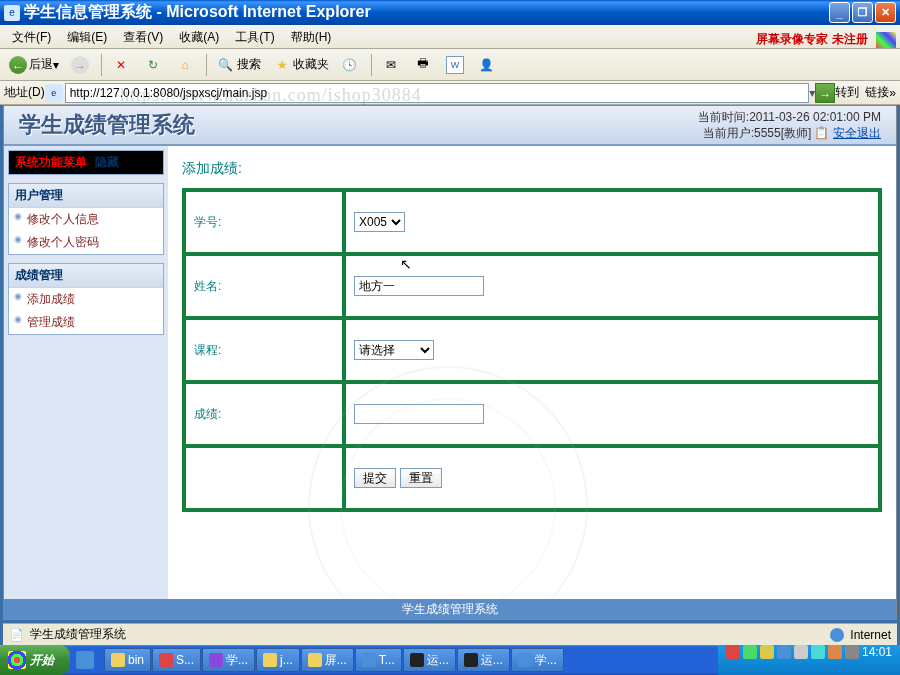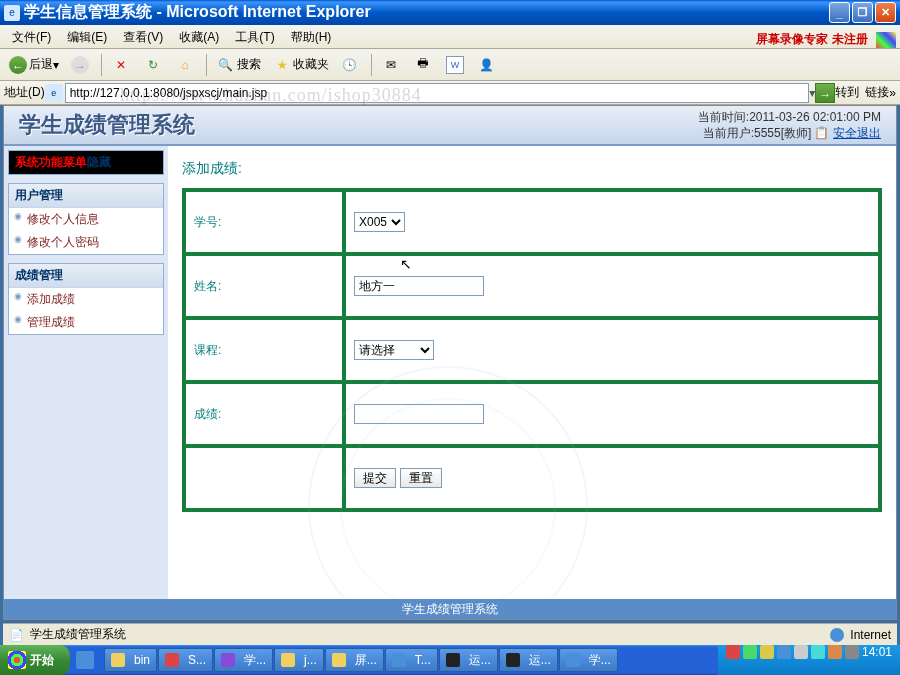--- a/index.html
+++ b/index.html
@@ -27,44 +27,44 @@
 .watermark{position:absolute;top:85px;left:120px;color:rgba(100,100,100,0.25);font-size:18px;font-family:serif;pointer-events:none;z-index:100;letter-spacing:1px}
 .page{position:absolute;top:105px;left:3px;right:3px;bottom:55px;background:#dce6f4;border:1px solid #888}
 .phead{height:40px;background:linear-gradient(#e8eef8,#c7d6ec);display:flex;align-items:center;padding:0 15px;border-bottom:2px solid #7a9cc6}
 .phead .ptitle{font-size:22px;color:#3d5a86;font-weight:bold;text-shadow:1px 1px 0 #fff;font-family:"SimHei",sans-serif}
 .phead .pinfo{margin-left:auto;text-align:right;font-size:11px;color:#333;line-height:16px}
 .phead .pinfo a{color:#0046a8}
 .pbody{display:flex;height:calc(100% - 60px)}
 .sidebar{width:164px;background:#dce6f4;padding:4px}
 .menubox{border:1px solid #94b0d4;background:#fff;margin-bottom:8px}
 .menuhdr{background:#000;color:#f00;font-weight:bold;padding:3px 6px;font-size:12px}
-.menuhdr .hide{color:#036;margin-left:0}
+.menuhdr .hide{color:#036;margin-left:8px}
 .menucat{background:linear-gradient(#e8eef8,#d0dcec);color:#036;font-weight:bold;padding:3px 6px;border-bottom:1px solid #c7d6ec}
 .menuitem{padding:3px 6px 3px 18px;color:#7f1d1d;cursor:pointer;position:relative}
 .menuitem:before{content:"◉";position:absolute;left:5px;color:#7a9cc6;font-size:9px}
 .vtab{position:absolute;right:0;top:320px;writing-mode:vertical-rl;background:#c7d6ec;padding:8px 2px;font-size:11px;color:#333;border:1px solid #94b0d4;cursor:pointer}
 .main{flex:1;background:#fff;padding:14px;position:relative;overflow:hidden}
 .formtitle{color:#0a8080;font-size:14px;margin-bottom:10px}
 .ftable{width:100%;border-collapse:collapse}
 .ftable td{border:4px solid #15803d;padding:20px 8px;height:28px;color:#0a8080}
 .ftable td.lbl{width:160px}
 .ftable input[type=text]{border:1px solid #7f9db9;height:20px;padding:0 4px;width:130px}
 .ftable select{border:1px solid #7f9db9;height:20px;background:#fff}
 .ftable .btns input{border:1px solid #7f9db9;background:linear-gradient(#fff,#e8e8e8);height:20px;padding:0 8px;cursor:pointer;margin-right:4px}
 .swirl{position:absolute;top:220px;left:140px;width:280px;height:280px;border:2px solid rgba(150,180,220,0.12);border-radius:50%;pointer-events:none}
 .swirl:before{content:"";position:absolute;inset:30px;border:2px solid rgba(150,180,220,0.08);border-radius:50%}
 .pfoot{height:20px;background:#5a8cc8;color:#fff;text-align:center;line-height:20px;font-size:12px}
 .statusbar{position:absolute;bottom:30px;left:3px;right:3px;height:22px;background:#ece9d8;border-top:1px solid #aca899;display:flex;align-items:center;padding:0 6px;gap:6px}
 .statusbar .sfill{flex:1}
 .statusbar .sico{width:14px;height:14px;background:#4a90d9;border-radius:50%}
 .taskbar{position:absolute;bottom:0;left:0;right:0;height:30px;background:linear-gradient(to bottom,#3c8ef0 0%,#2462d8 8%,#2462d8 92%,#1a4ab0 100%);display:flex;align-items:center}
-.startbtn{height:30px;background:linear-gradient(to bottom,#5fb35a 0%,#3a8a35 50%,#2a7a25 100%);color:#fff;font-weight:bold;padding:0 16px 0 8px;display:flex;align-items:center;border-radius:0 10px 10px 0;cursor:pointer;font-size:14px}
+.startbtn{height:30px;background:linear-gradient(to bottom,#5fb35a 0%,#3a8a35 50%,#2a7a25 100%);color:#fff;font-weight:bold;padding:0 16px 0 8px;display:flex;align-items:center;border-radius:0 10px 10px 0;cursor:pointer;font-style:italic;font-size:14px}
 .startbtn .sico{width:18px;height:18px;margin-right:4px;background:radial-gradient(circle,#f44 25%,#4f4 25% 50%,#44f 50% 75%,#ff4 75%);border-radius:2px}
 .tasks{display:flex;gap:1px;margin-left:8px;flex:1;overflow:hidden}
-.task{height:24px;background:linear-gradient(#5a9ae8,#3a7ac8);border:1px solid #2a5aa0;color:#fff;padding:0 6px;display:flex;align-items:center;gap:9px;cursor:pointer;font-size:11px;min-width:0;border-radius:2px}
+.task{height:24px;background:linear-gradient(#5a9ae8,#3a7ac8);border:1px solid #2a5aa0;color:#fff;padding:0 6px;display:flex;align-items:center;gap:3px;cursor:pointer;font-size:11px;min-width:0;border-radius:2px}
 .task .tkico{width:14px;height:14px;background:#f0d060;flex-shrink:0;border-radius:2px}
 .tray{background:linear-gradient(#1a9ae8,#0a7ac8);height:30px;display:flex;align-items:flex-start;padding:0 8px;gap:3px;color:#fff;font-size:11px}
 .tray .trico{width:14px;height:14px;border-radius:2px}
 .cursor{position:absolute;top:256px;left:400px;font-size:14px;pointer-events:none;z-index:200;color:#000}
 </style>
 </head>
 <body>
 
 <div class="titlebar">
   <span class="icon">e</span>

